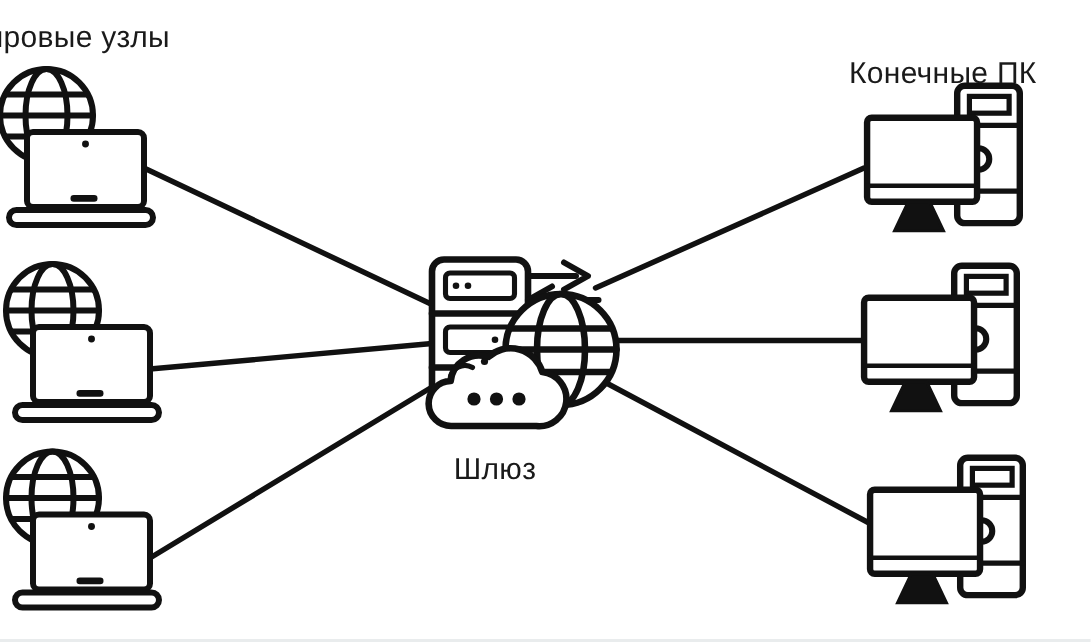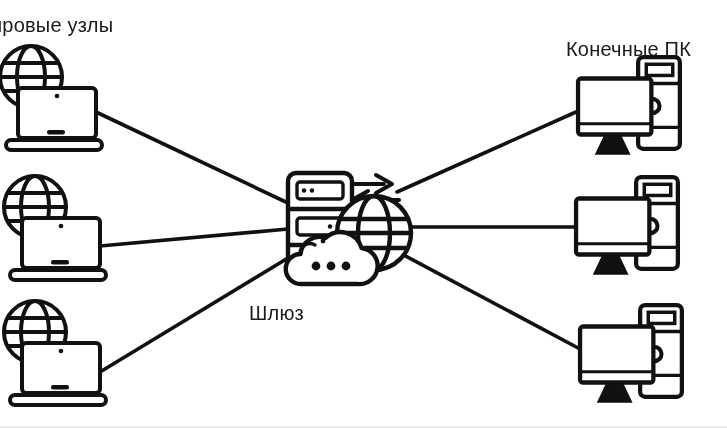--- a/index.html
+++ b/index.html
@@ -5,21 +5,21 @@
   :root { --ink:#111111; --bg:#ffffff; }
   * { margin:0; padding:0; box-sizing:border-box; }
   body { width:727px; height:428px; overflow:hidden; background:var(--bg);
          font-family:"Liberation Sans", sans-serif; color:var(--ink); position:relative; }
   .stage { position:absolute; inset:0; }
   svg.diagram { position:absolute; left:0; top:0; }
   .label { position:absolute; font-size:20px; line-height:25px; color:#1a1a1a;
            white-space:nowrap; letter-spacing:0.2px; }
   .label-left   { left:-9px; top:13px; }
   .label-right  { left:566px; top:17px;margin-top:20px; }
-  .label-center { left:249px; top:301px; width:162px; white-space:normal; }
+  .label-center { left:249px; top:301px; width:162px; text-align:center; white-space:normal; }
   .edge { stroke:var(--ink); stroke-width:3.6; stroke-linecap:round; }
   .bottom-strip { position:absolute; left:0; bottom:0; width:727px; height:2px; background:#e9eced; }
 </style>
 </head>
 <body>
 
 <div class="stage">
 
   <svg class="diagram" width="727" height="428" viewBox="0 0 727 428">
     <defs>

